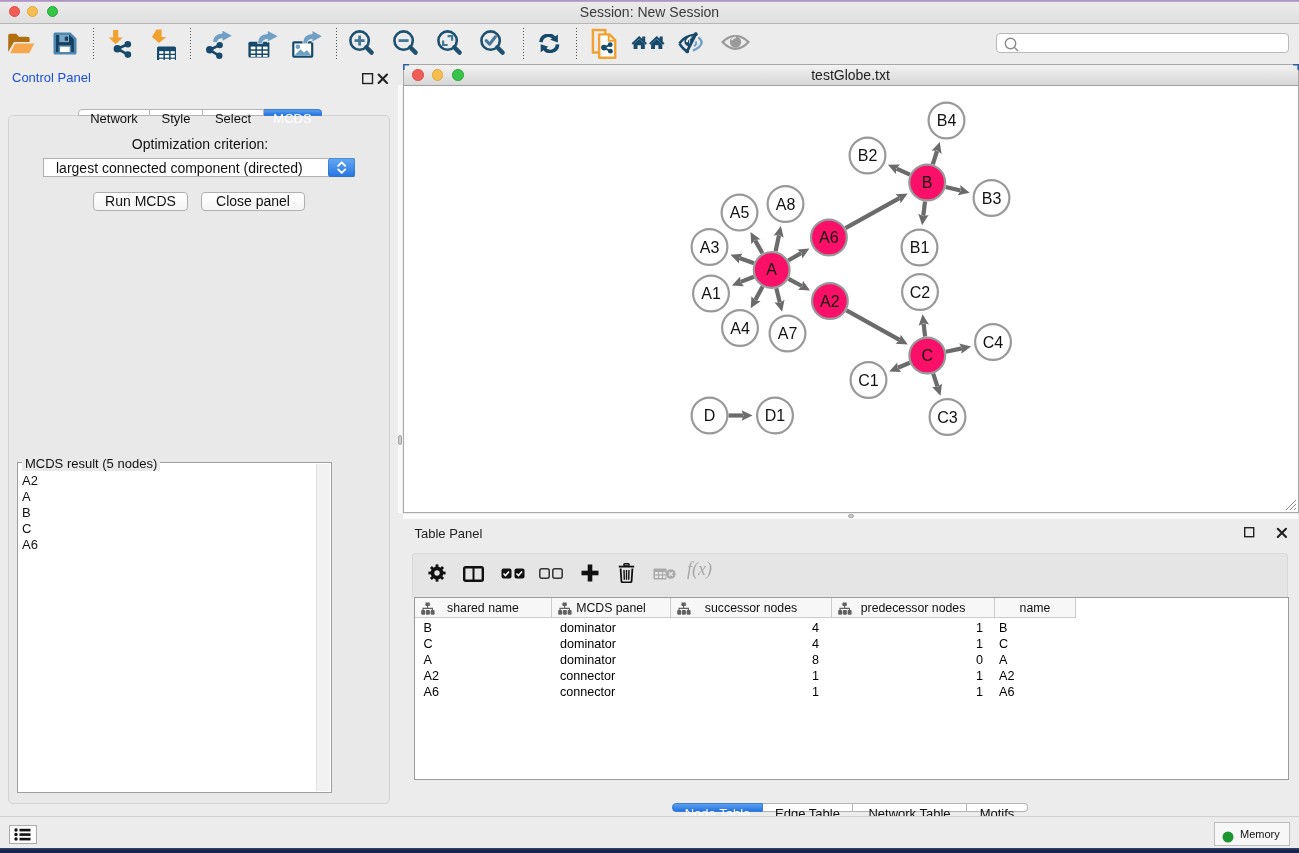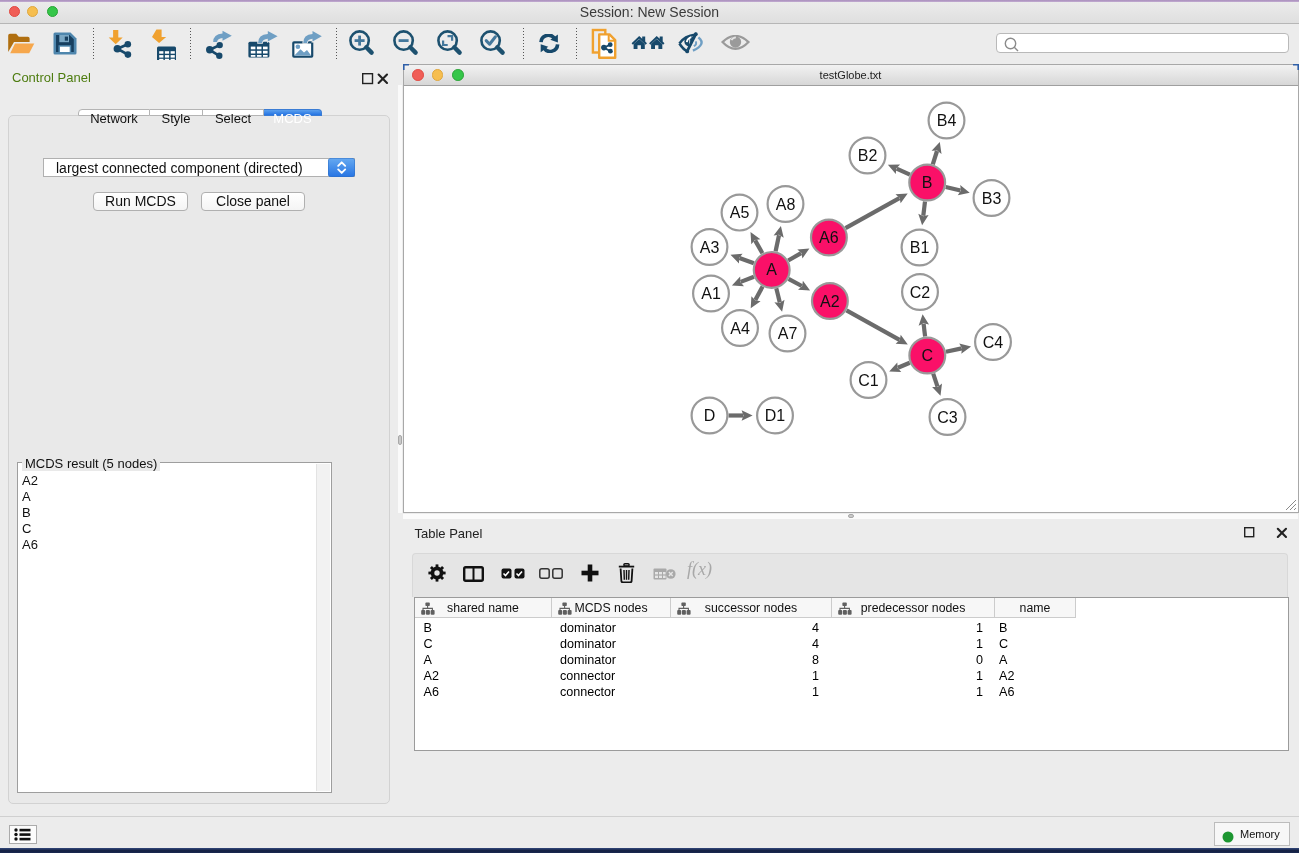--- a/index.html
+++ b/index.html
@@ -19,21 +19,21 @@
 
 
 #toolbar { left:0; top:25px; width:1299px; height:39px; background:#ececec; }
 .sep { position:absolute; top:3px; height:33px; width:1.3px; background:repeating-linear-gradient(to bottom,#565656 0 1.3px,rgba(0,0,0,0) 1.3px 3px); }
 .ticon { position:absolute; }
 #search { position:absolute; left:996px; top:8px; width:293px; height:20px;
   background:#fff; border:1px solid #b9b9b9; border-radius:4px; }
 
 
 #cpanel { left:0; top:64px; width:400px; height:752px; background:#ececec; }
-#cpanel .head { position:absolute; left:12px; top:6px; font-size:13px; color:#4d7c0f; }
+#cpanel .head { position:absolute; left:12px; top:6px; font-size:13px; color:#1d4ed8; }
 #cp-inner { position:absolute; left:8px; top:51px; width:382px; height:689px;
   background:#e9e9e9; border:1px solid #d2d2d2; border-radius:5px; }
 .tabs { position:absolute; top:33px; left:78px; height:19px; display:flex; font-size:13px; }
 .tab { background:#fff; border:1px solid #b4b4b4; border-left:none;
   line-height:17px; color:#111; text-align:center;margin-top:12px; }
 .tab.first { border-left:1px solid #b4b4b4; border-radius:4px 0 0 0; }
 .tab.last { border-radius:0 4px 0 0; }
 .tab.sel { background:linear-gradient(#5ba0ee,#2473e2); color:#fff; border-color:#3a7cd4; }
 
 #optlabel { position:absolute; left:0; top:72px; width:400px; text-align:center; font-size:14px; letter-spacing:0.05px; color:#111; }
@@ -53,33 +53,33 @@
   font-size:13px; color:#111; white-space:nowrap; }
 #groupbox .list { position:absolute; left:4px; top:9.5px; font-size:13px; color:#111; line-height:16.2px; }
 #groupbox .sbar { position:absolute; right:1px; top:1px; bottom:1px; width:14px; background:#f2f2f2;
   border-left:1px solid #e3e3e3; }
 
 
 #netwin { left:402.5px; top:63.5px; width:896px; height:449.5px; background:#fff;
   border:1px solid #a8a8a8; }
 #nw-title { position:absolute; left:0; top:0; width:100%; height:21px;
   background:linear-gradient(#f2f2f2,#d7d7d7); border-bottom:1px solid #9f9f9f; }
-#nw-title .title { width:100%; text-align:center; font-size:11px; color:#222; line-height:20px; }
+#nw-title .title { width:100%; text-align:center; font-size:14px; color:#222; line-height:20px; }
 #nw-title .tl { top:4.5px; width:11.7px; height:11.7px; }
 #nw-tl-r { left:8.4px;  background:#f05e57; border:0.5px solid #e14942; }
 #nw-tl-y { left:28.2px; background:#f6be4f; border:0.5px solid #e0a73e; }
 #nw-tl-g { left:48.4px; background:#35c649; border:0.5px solid #29a436; }
 #grip line { stroke:#8a8a8a; stroke-width:1; }
 
 
 #tpanel { left:400px; top:519px; width:899px; height:297px; background:#ececec; }
 #tpanel .head { position:absolute; left:17px; top:7px; font-size:13px; color:#222; }
 #tp-toolbar { position:absolute; left:12px; top:34px; width:876px; height:44px;
   background:#e5e5e5; border:1px solid #d8d8d8; border-radius:4px 4px 0 0; border-bottom:none; }
-#tp-table { position:absolute; left:14px; top:78px; width:875px; height:154px;
+#tp-table { position:absolute; left:14px; top:78px; width:875px; height:183px;
   background:#fff; border:1px solid #9b9b9b; font-size:12.6px;padding-left:24px; }
 #thead { position:absolute; left:0; top:0; width:661px; height:20px; background:#f7f7f7;
   border-bottom:1px solid #cccccc; }
 .th { position:absolute; top:0; height:20px; border-right:1px solid #cccccc;
   text-align:center; line-height:20px; color:#111; font-size:12.3px; }
 .th svg { position:absolute; left:6px; top:3.5px; }
 .trow { position:absolute; left:0; width:661px; height:16.1px; line-height:16.1px; }
 .td { position:absolute; top:0; height:16px; }
 .tabs2 { position:absolute; top:272px; left:272px; height:21px; display:flex; font-size:13px; }
 .tabs2 .tab { line-height:19px; }
@@ -275,20 +275,21 @@
     </svg>
 <svg style="position:absolute;left:377px;top:9px" width="12" height="12">
       <path d="M1.6 1.6 L10 10 M10 1.6 L1.6 10" stroke="#222" stroke-width="2.1" stroke-linecap="round"></path>
     </svg>
   <div class="tabs">
     <div class="tab first" style="width:72px">Network</div>
     <div class="tab" style="width:53px">Style</div>
     <div class="tab" style="width:61px">Select</div>
     <div class="tab sel last" style="width:58px">MCDS</div>
   </div>
+  <div id="optlabel">Optimization criterion:</div>
   <div id="dropdown">
     <div class="txt">largest connected component (directed)</div>
     <div class="spin">
       <svg width="27" height="19">
           <path d="M10.2 7.8 L13.7 4.3 L17.2 7.8" fill="none" stroke="#fff" stroke-width="1.9" stroke-linecap="round" stroke-linejoin="round"></path>
           <path d="M10.2 11.4 L13.7 14.9 L17.2 11.4" fill="none" stroke="#fff" stroke-width="1.9" stroke-linecap="round" stroke-linejoin="round"></path>
         </svg>
     </div>
   </div>
   <div class="btn" id="btn-run">Run MCDS</div>
@@ -482,21 +483,21 @@
             <rect x="0.2" y="7.9" width="4" height="4.9" rx="1" fill="#606060"></rect>
             <rect x="4.9" y="7.9" width="4" height="4.9" rx="1" fill="#606060"></rect>
             <rect x="9.6" y="7.9" width="4" height="4.9" rx="1" fill="#606060"></rect>
           </svg><span>shared name</span></div>
       <div class="th" style="left:137px;width:119px"><svg width="14" height="13.5" viewBox="0 0 14 13.5">
             <rect x="4.4" y="0.6" width="4.4" height="3.5" rx="0.8" fill="#606060"></rect>
             <path d="M6.6 4 v2.2 M2 9 v-2.6 h9.4 v2.6" stroke="#606060" fill="none" stroke-width="1.1"></path>
             <rect x="0.2" y="7.9" width="4" height="4.9" rx="1" fill="#606060"></rect>
             <rect x="4.9" y="7.9" width="4" height="4.9" rx="1" fill="#606060"></rect>
             <rect x="9.6" y="7.9" width="4" height="4.9" rx="1" fill="#606060"></rect>
-          </svg><span>MCDS nodes</span></div>
+          </svg><span>MCDS panel</span></div>
       <div class="th" style="left:256px;width:161px"><svg width="14" height="13.5" viewBox="0 0 14 13.5">
             <rect x="4.4" y="0.6" width="4.4" height="3.5" rx="0.8" fill="#606060"></rect>
             <path d="M6.6 4 v2.2 M2 9 v-2.6 h9.4 v2.6" stroke="#606060" fill="none" stroke-width="1.1"></path>
             <rect x="0.2" y="7.9" width="4" height="4.9" rx="1" fill="#606060"></rect>
             <rect x="4.9" y="7.9" width="4" height="4.9" rx="1" fill="#606060"></rect>
             <rect x="9.6" y="7.9" width="4" height="4.9" rx="1" fill="#606060"></rect>
           </svg><span>successor nodes</span></div>
       <div class="th" style="left:417px;width:163px"><svg width="14" height="13.5" viewBox="0 0 14 13.5">
             <rect x="4.4" y="0.6" width="4.4" height="3.5" rx="0.8" fill="#606060"></rect>
             <path d="M6.6 4 v2.2 M2 9 v-2.6 h9.4 v2.6" stroke="#606060" fill="none" stroke-width="1.1"></path>
@@ -535,20 +536,26 @@
       <div class="td" style="left:584px">A2</div>
     </div>
 <div class="trow" style="top:85.9px">
       <div class="td" style="left:8.5px">A6</div>
       <div class="td" style="left:145px">connector</div>
       <div class="td" style="left:256px;width:148px;text-align:right">1</div>
       <div class="td" style="left:417px;width:151px;text-align:right">1</div>
       <div class="td" style="left:584px">A6</div>
     </div>
   </div>
+  <div class="tabs2">
+    <div class="tab first sel" style="width:91px">Node Table</div>
+    <div class="tab" style="width:90px">Edge Table</div>
+    <div class="tab" style="width:114px">Network Table</div>
+    <div class="tab last" style="width:61px">Motifs</div>
+  </div>
 </div>
 
 <div class="abs" id="statusbar">
   <div id="listbtn">
       <svg width="26" height="17" style="position:absolute;left:0;top:0">
         <circle cx="6" cy="4" r="1.7" fill="#111"></circle>
         <circle cx="6" cy="8.5" r="1.7" fill="#111"></circle>
         <circle cx="6" cy="13" r="1.7" fill="#111"></circle>
         <rect x="9.5" y="2.8" width="11" height="2.6" fill="#111"></rect>
         <rect x="9.5" y="7.3" width="11" height="2.6" fill="#111"></rect>

